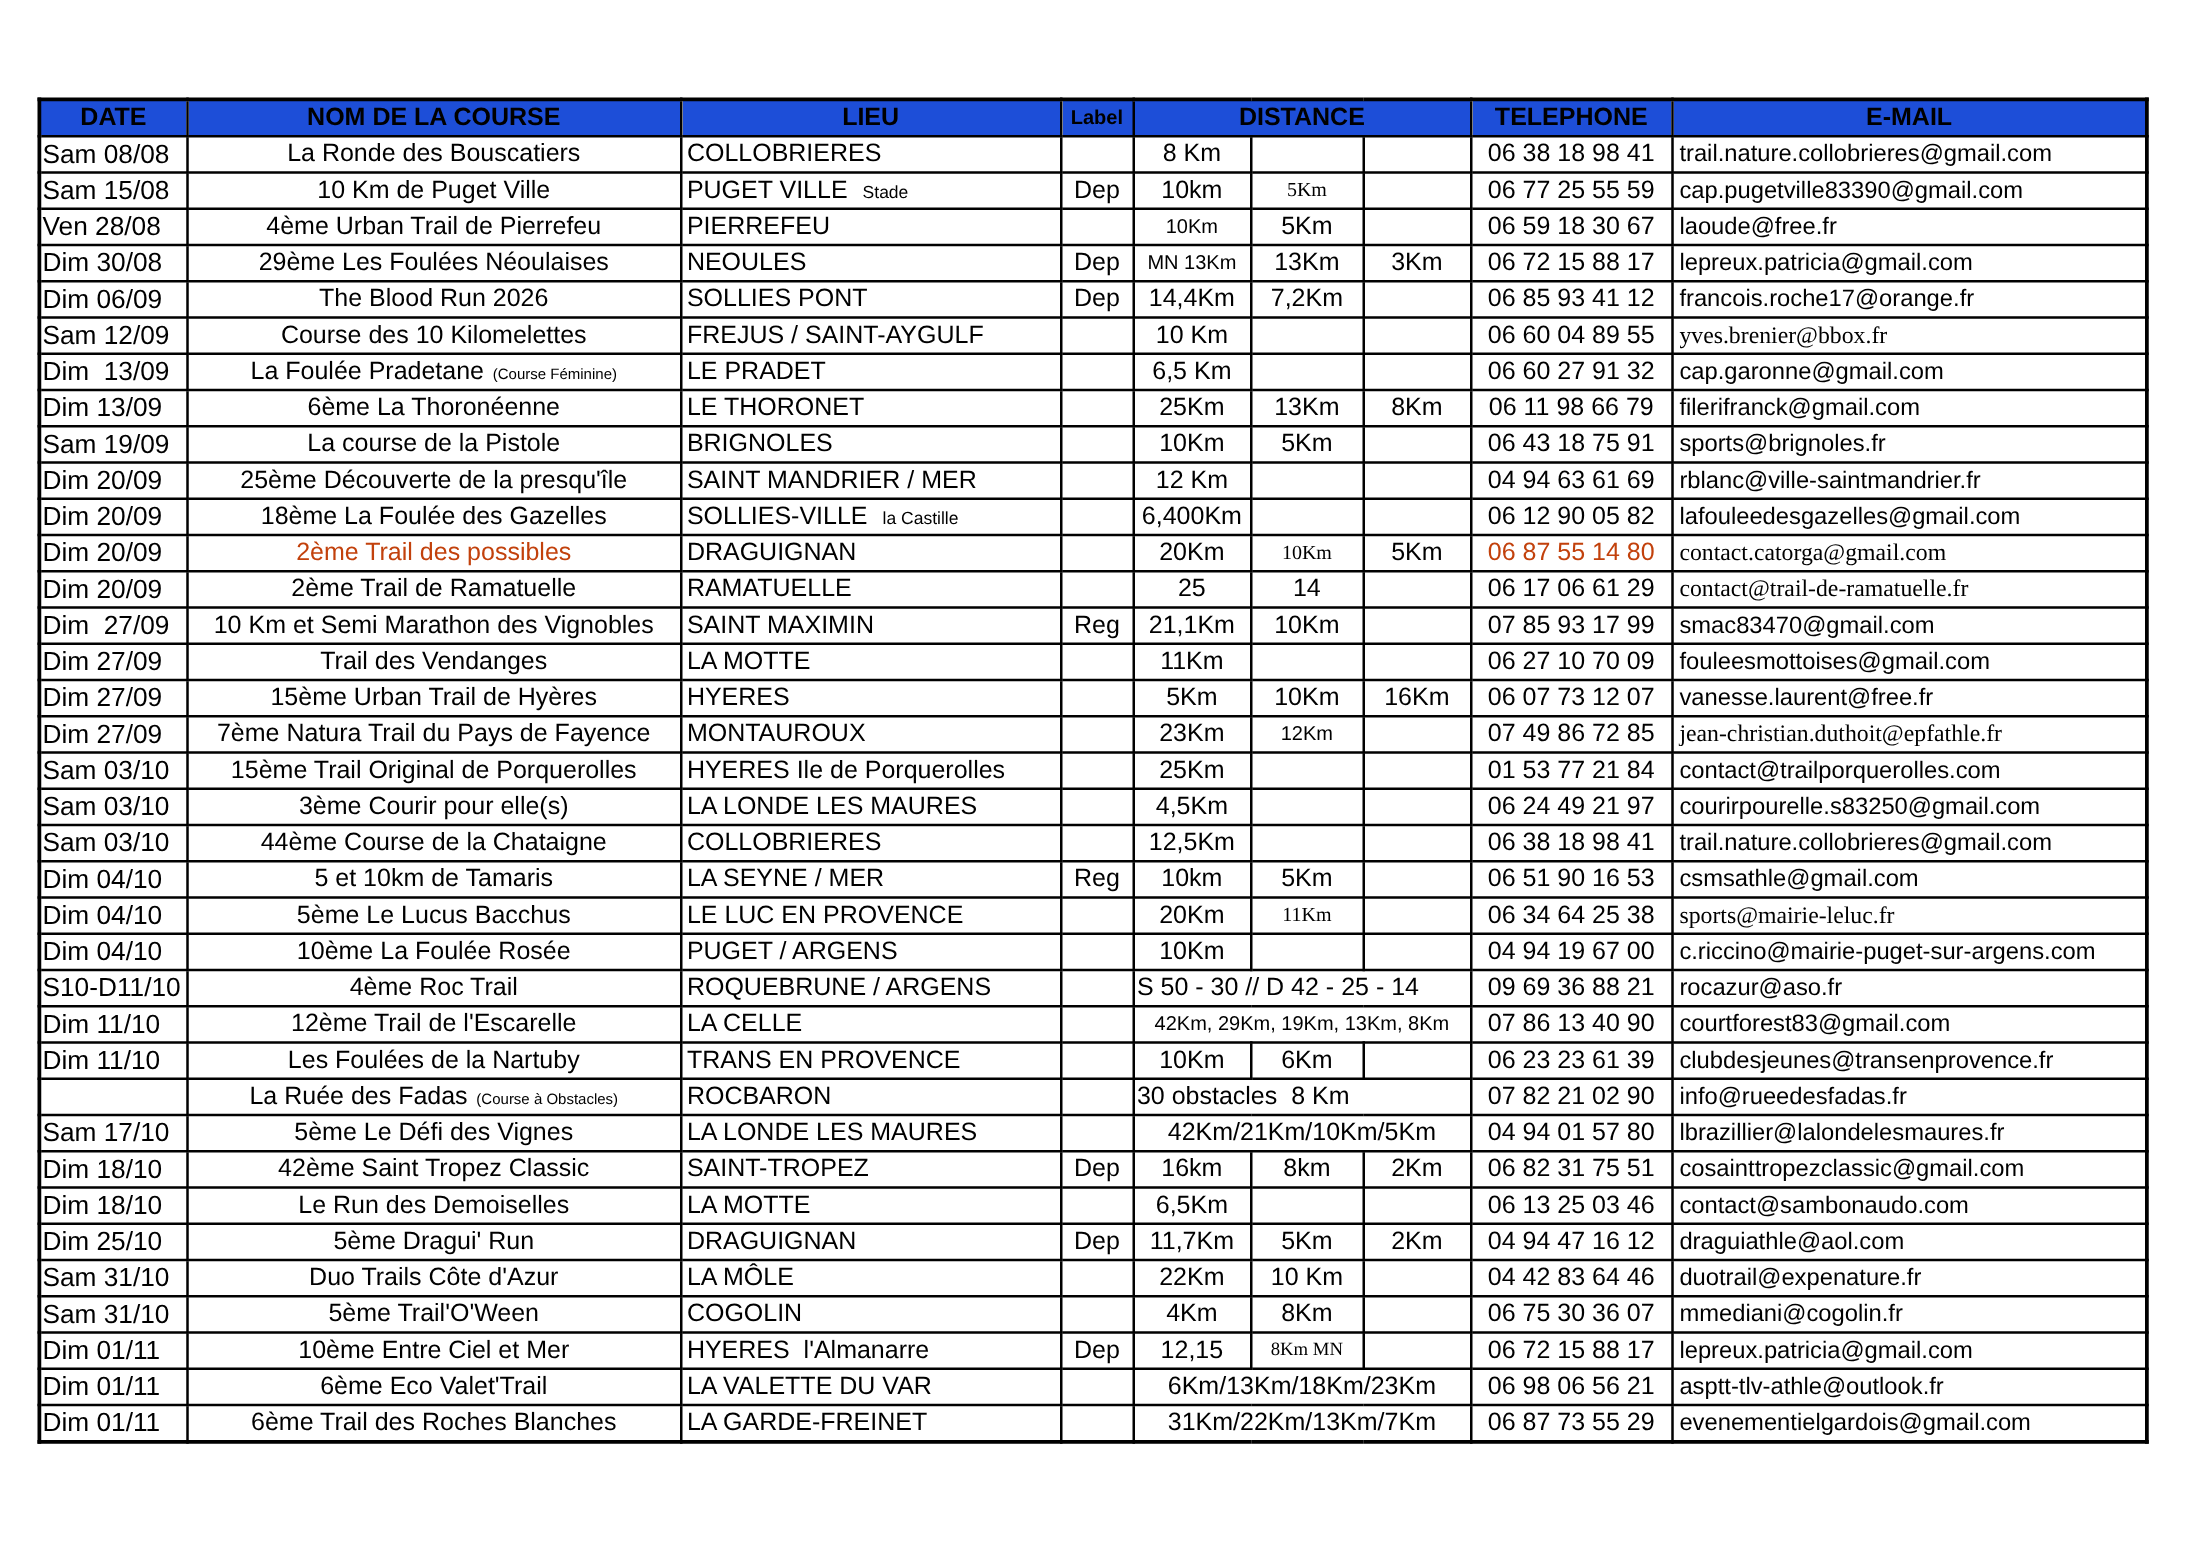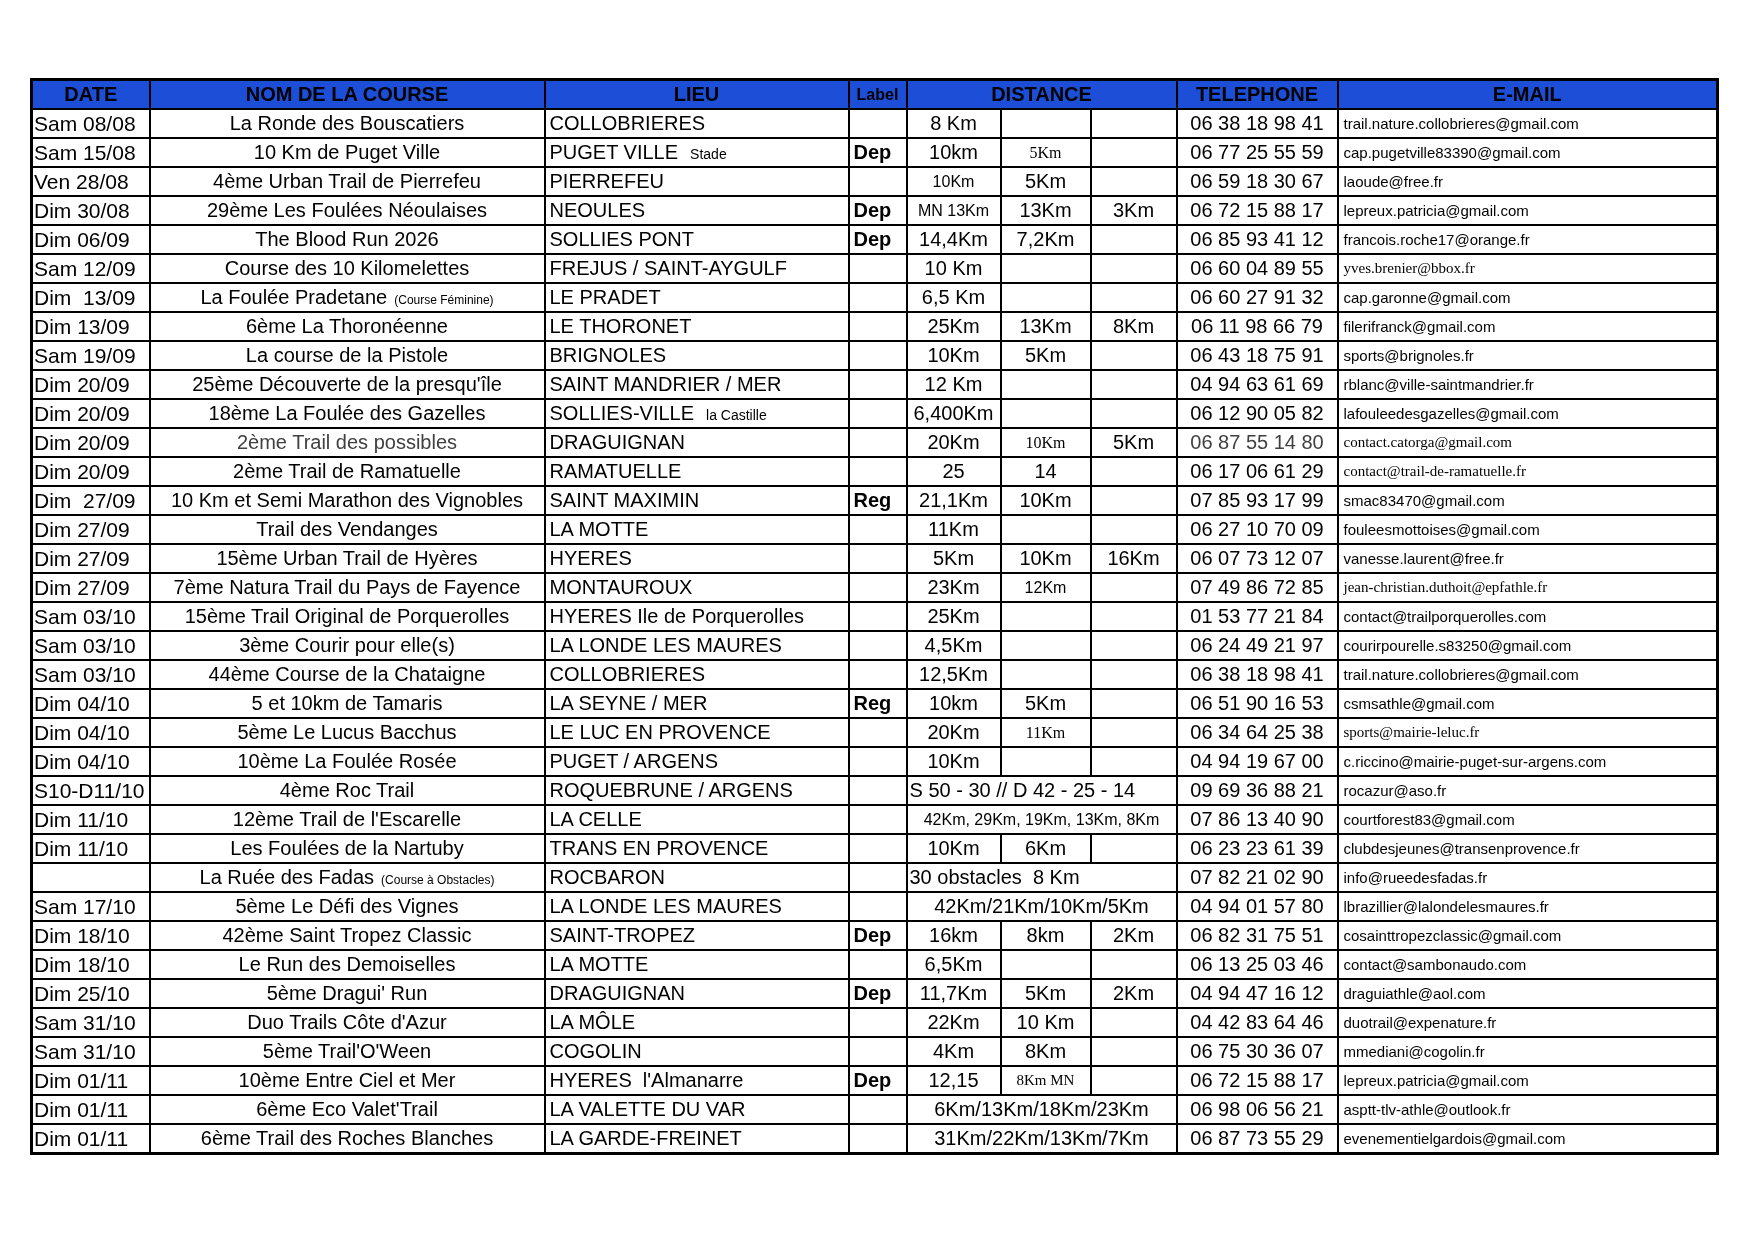--- a/index.html
+++ b/index.html
@@ -21,28 +21,28 @@
   thead th{
     background:#1d4ed8;
     font-weight:bold;font-size:20px;height:27px;text-align:center;
     padding:0 2px;
   }
   thead th.h-label{font-size:16px;}
   tbody td{height:27px;font-size:20px;padding:0 4px;}
   td.c-date{text-align:left;font-size:21px;padding:0 1px;}
   td.c-name{text-align:center;}
   td.c-lieu{text-align:left;}
-  td.c-label{font-weight:bold;}
+  td.c-label{text-align:center;font-weight:normal;}
   td.c-dist{text-align:center;padding:0 2px;}
   td.c-tel{text-align:center;}
-  td.c-email{text-align:left;font-size:15px;padding:0 5px;}
+  td.c-email{text-align:left;font-size:19px;padding:0 5px;}
   .sm{font-size:16px;}
   .xs{font-size:15px;}
   .serif{font-family:"Liberation Serif",serif;}
-  .muted{color:#404040;}
+  .muted{color:#c2410c;}
   .note{font-size:12px;margin-left:7px;}
   .lieu-note{font-size:14px;margin-left:12px;}
   td.merged.left{text-align:left;}
   td.merged.center{text-align:center;}
 </style>
 </head>
 <body>
 
 <table data-name="race-calendar-table">
   <colgroup>

